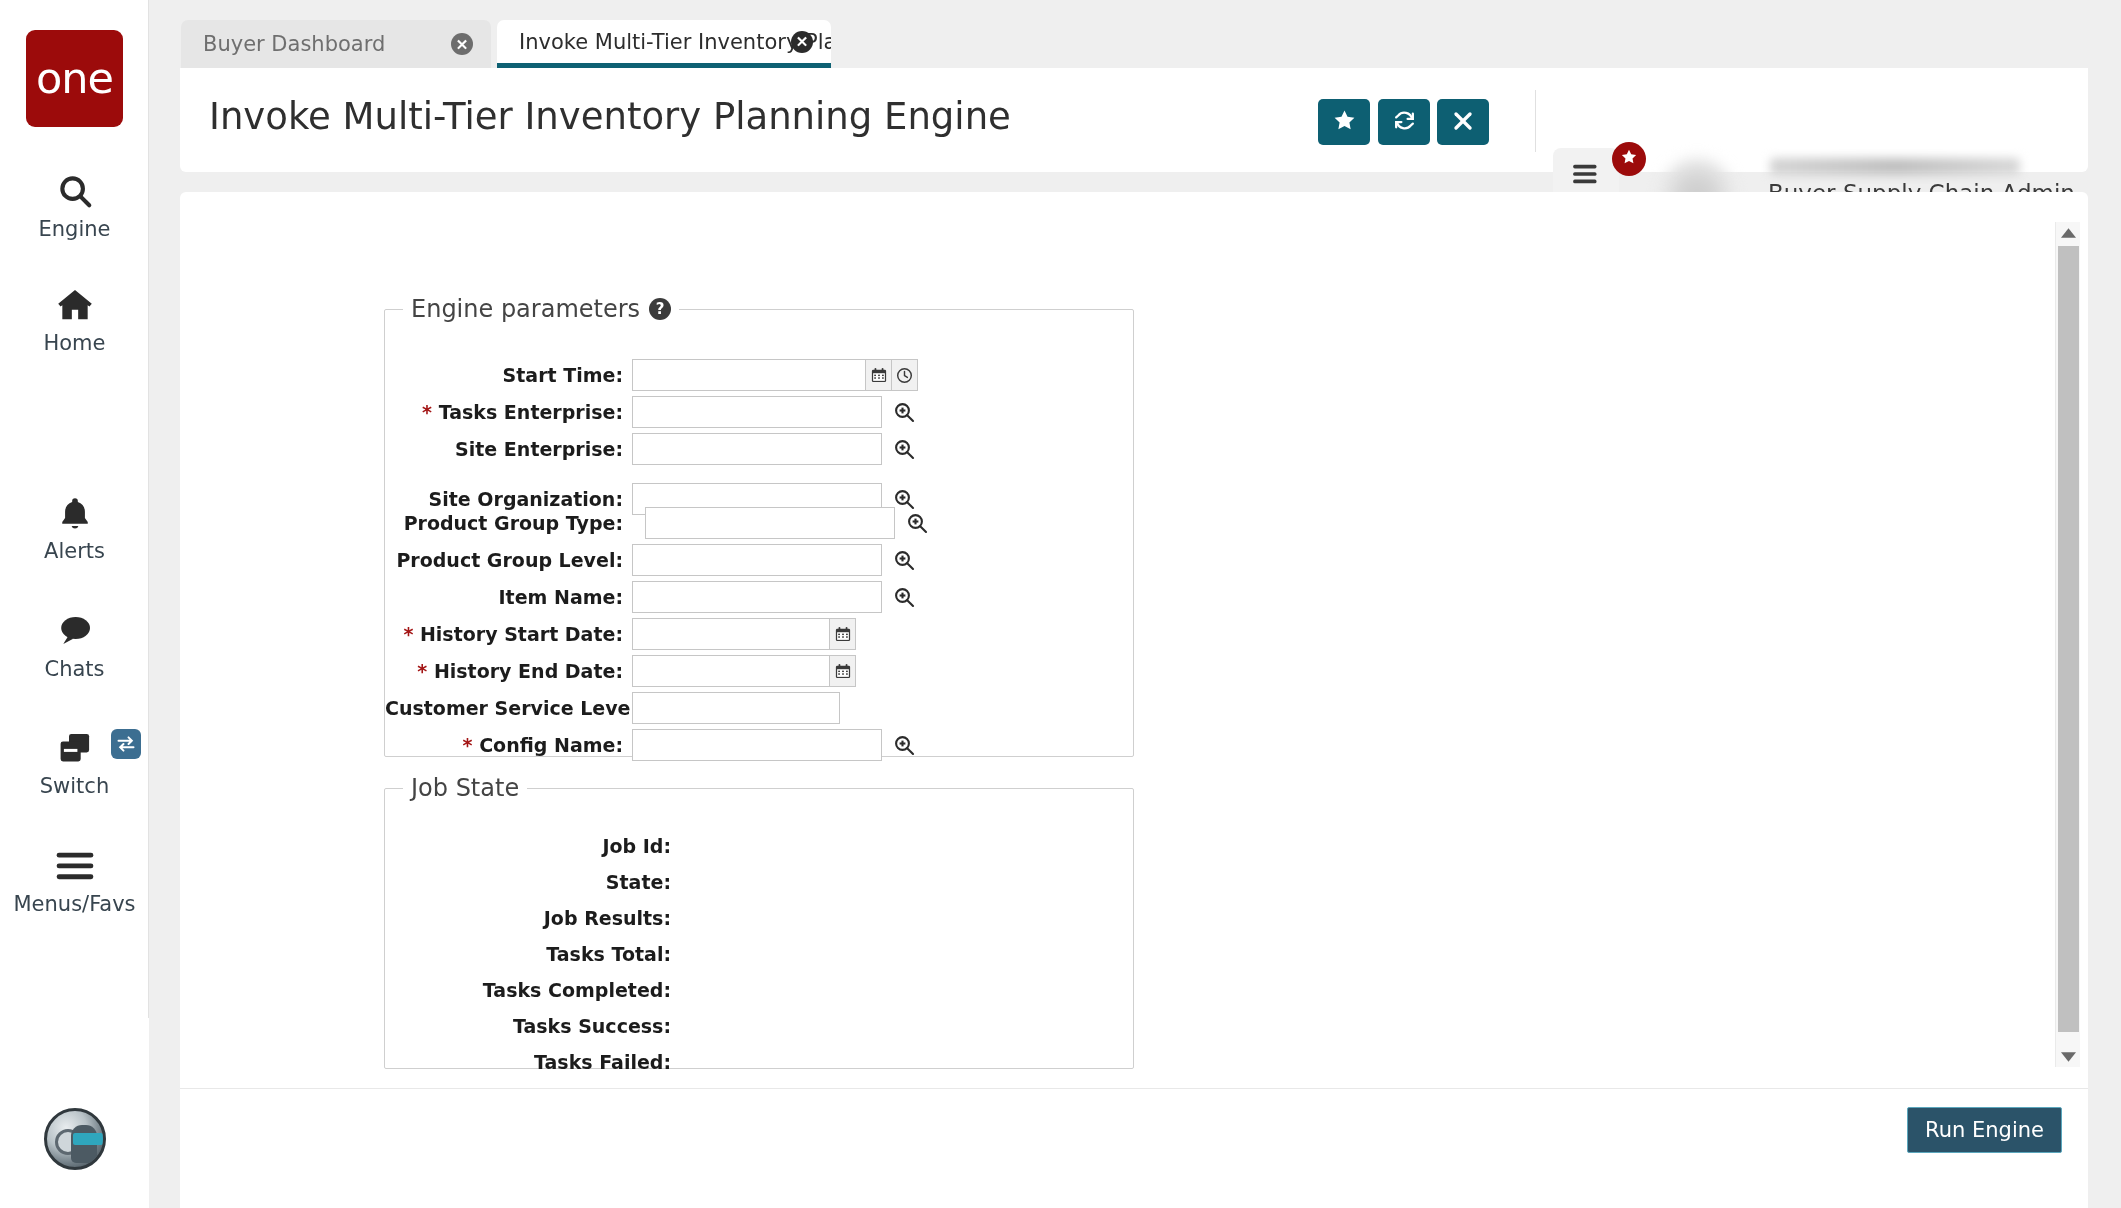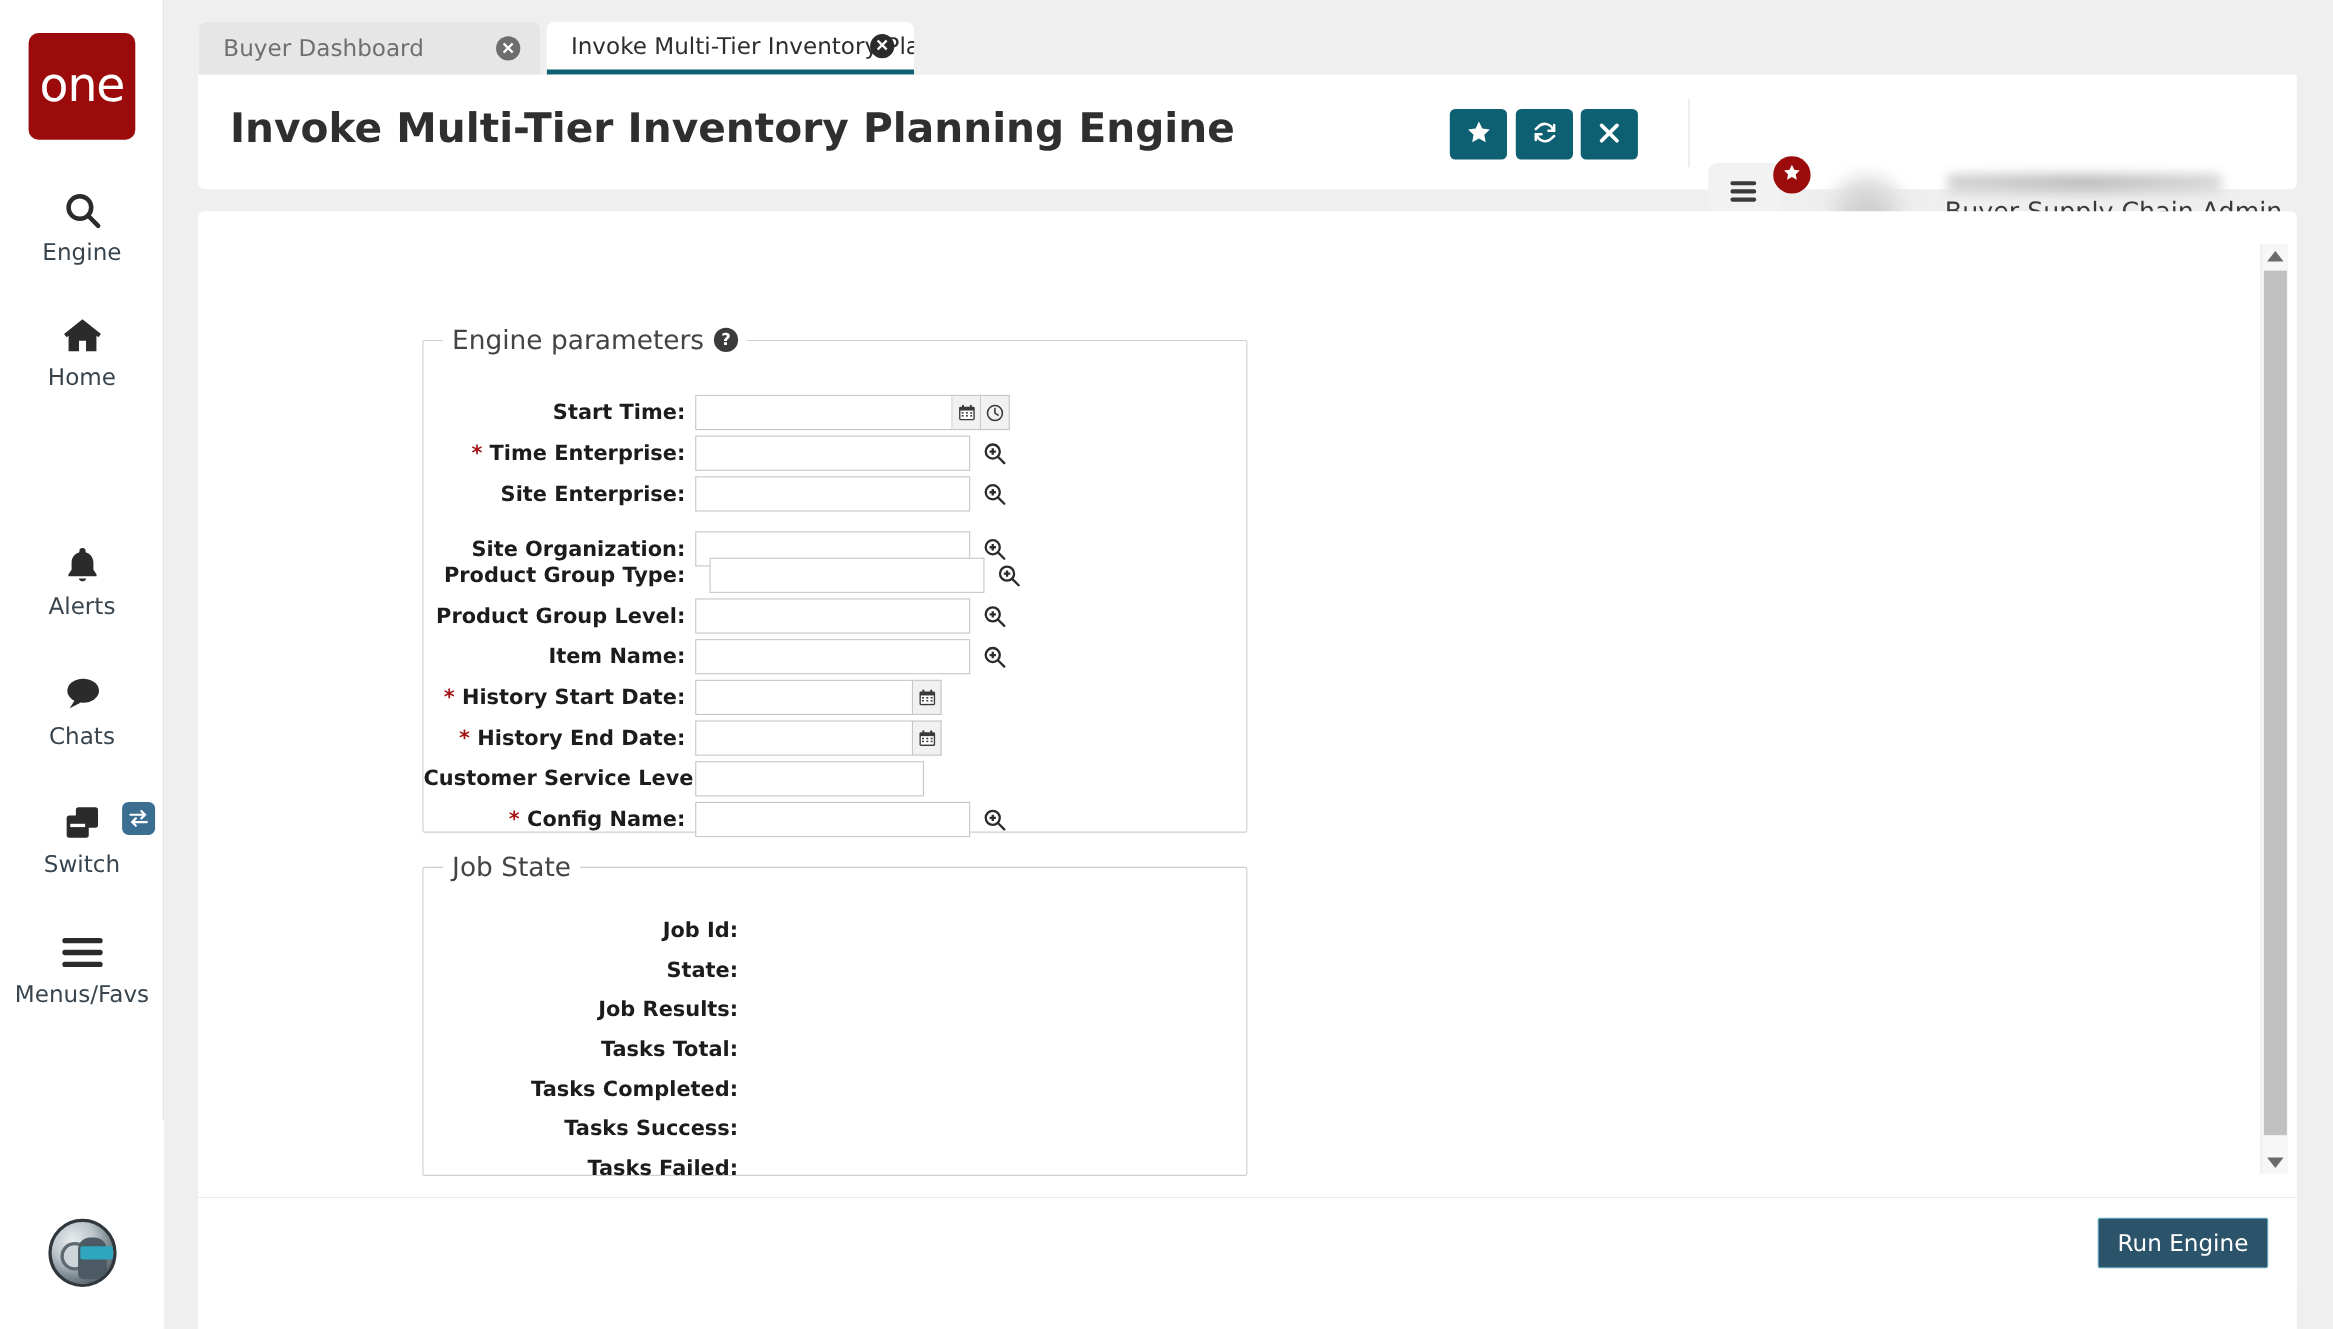--- a/index.html
+++ b/index.html
@@ -113,21 +113,21 @@
 
   
   #header-card {
     position: absolute; left: 180px; top: 68px;
     width: 1908px; height: 104px;
     background: #ffffff;
     border-radius: 0 0 6px 6px;
   }
   #page-title {
     position: absolute; left: 29px; top: 27px;
-    font-size: 37px; font-weight: bold; color: #2f2f2f;
+    font-size: 37px; font-weight: normal; color: #2f2f2f;
     font-family: "DejaVu Sans", sans-serif;
     white-space: nowrap;
   }
   .hdr-btn {
     position: absolute; top: 31px;
     width: 52px; height: 46px; border-radius: 5px;
     background: #0d5f72; border: none;
     display: flex; align-items: center; justify-content: center;
     color: #ffffff; cursor: pointer;
   }
@@ -491,21 +491,21 @@
           <div class="inline-btn">
             <svg width="17" height="17" viewBox="0 0 20 20" fill="none" stroke="#3a3a3a" stroke-width="1.7">
               <circle cx="10" cy="10" r="8"></circle>
                 <path d="M10 5.2V10l3.4 2.2" stroke-linecap="round"></path>
             </svg>
           </div>
         </div>
       </div>
 
       <div class="form-row" style="top:71px;">
-        <div class="form-label"><span class="req">*</span> <span>Time Enterprise:</span></div>
+        <div class="form-label"><span class="req">*</span> <span>Tasks Enterprise:</span></div>
         <div class="inp-wrap">
           <input class="form-input w-lookup" type="text" value="" style="">
           <span class="lookup-icon">
             <svg width="24" height="24" viewBox="0 0 24 24" fill="none" stroke="#2b2b2b" stroke-width="2.1">
                 <circle cx="10.5" cy="10.5" r="6.4"></circle>
                 <line x1="15.2" y1="15.2" x2="21" y2="21" stroke-linecap="round"></line>
                 <line x1="10.5" y1="7.6" x2="10.5" y2="13.4"></line>
                 <line x1="7.6" y1="10.5" x2="13.4" y2="10.5"></line>
               </svg>
           </span>

